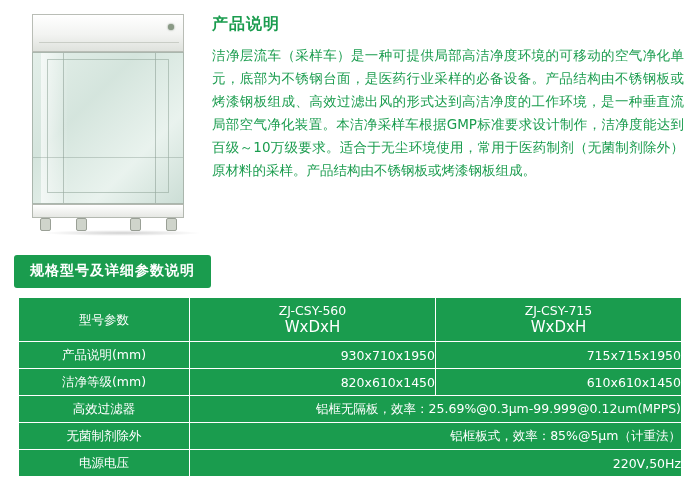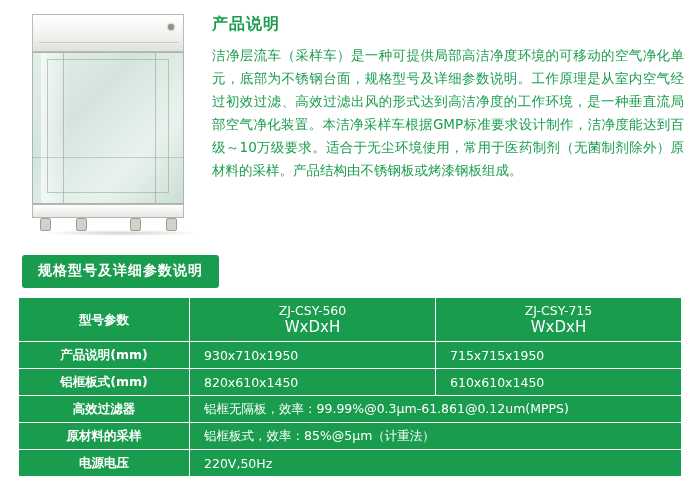--- a/index.html
+++ b/index.html
@@ -139,21 +139,21 @@
   .desc-body {
     color: #1a9c4e;
     font-size: 13.5px;
     line-height: 23px;
     text-align: justify;
   }
 
   
   .spec-header {
     position: absolute;
-    left: 22px;
+    left: 14px;
     top: 255px;
     background: #1a9c4e;
     color: #ffffff;
     font-size: 14px;
     font-weight: bold;
     letter-spacing: 1px;
     padding: 7px 16px 8px 16px;
     border-radius: 3px;
   }
 
@@ -171,24 +171,24 @@
     border: 1px solid #ffffff;
     color: #ffffff;
     font-size: 12.5px;
     text-align: center;
     padding: 0;
     height: 26px;
     vertical-align: middle;
   }
   .spec-table td.param {
     width: 170px;
-    font-weight: bold;
+    font-weight: normal;
   }
   .spec-table td.left-pad {
-    text-align: left;
+    text-align: right;
     padding-left: 14px;
   }
   .spec-table .model-cell {
     line-height: 17px;
     padding: 4px 0 5px 0;
   }
   .tiny-sub {
     display: block;
     font-size: 15px;
   }
@@ -217,21 +217,21 @@
         <div class="caster c1"></div>
         <div class="caster c2"></div>
         <div class="caster c3"></div>
         <div class="caster c4"></div>
         <div class="cab-shadow"></div>
       </div>
     </div>
 
     <div class="desc-block">
       <div class="desc-title">产品说明</div>
-      <div class="desc-body">洁净层流车（采样车）是一种可提供局部高洁净度环境的可移动的空气净化单元，底部为不锈钢台面，规格型号及详细参数说明。工作原理是从室内空气经过初效过滤、高效过滤出风的形式达到高洁净度的工作环境，是一种垂直流局部空气净化装置。本洁净采样车根据GMP标准要求设计制作，洁净度能达到百级～10万级要求。适合于无尘环境使用，常用于医药制剂（无菌制剂除外）原材料的采样。产品结构由不锈钢板或烤漆钢板组成。</div>
+      <div class="desc-body">洁净层流车（采样车）是一种可提供局部高洁净度环境的可移动的空气净化单元，底部为不锈钢台面，是医药行业采样的必备设备。产品结构由不锈钢板或烤漆钢板组成、高效过滤出风的形式达到高洁净度的工作环境，是一种垂直流局部空气净化装置。本洁净采样车根据GMP标准要求设计制作，洁净度能达到百级～10万级要求。适合于无尘环境使用，常用于医药制剂（无菌制剂除外）原材料的采样。产品结构由不锈钢板或烤漆钢板组成。</div>
     </div>
 
   </div>
 
   <div class="spec-header">规格型号及详细参数说明</div>
 
   <table class="spec-table">
     <tbody>
       <tr>
         <td class="param model-cell">型号参数</td>
@@ -245,33 +245,33 @@
         </td>
       </tr>
 
       <tr>
         <td class="param">产品说明(mm)</td>
         <td class="left-pad">930x710x1950</td>
         <td class="left-pad">715x715x1950</td>
       </tr>
 
       <tr>
-        <td class="param">铝框板式(mm)</td>
+        <td class="param">洁净等级(mm)</td>
         <td class="left-pad">820x610x1450</td>
         <td class="left-pad">610x610x1450</td>
       </tr>
 
 
       <tr>
         <td class="param">高效过滤器</td>
-        <td class="left-pad" colspan="2">铝框无隔板，效率：99.99%@0.3μm-61.861@0.12um(MPPS)</td>
-      </tr>
-
-      <tr>
-        <td class="param">原材料的采样</td>
+        <td class="left-pad" colspan="2">铝框无隔板，效率：25.69%@0.3μm-99.999@0.12um(MPPS)</td>
+      </tr>
+
+      <tr>
+        <td class="param">无菌制剂除外</td>
         <td class="left-pad" colspan="2">铝框板式，效率：85%@5μm（计重法）</td>
       </tr>
 
       <tr>
         <td class="param">电源电压</td>
         <td class="left-pad" colspan="2">220V,50Hz</td>
       </tr>
 
     </tbody>
   </table>

